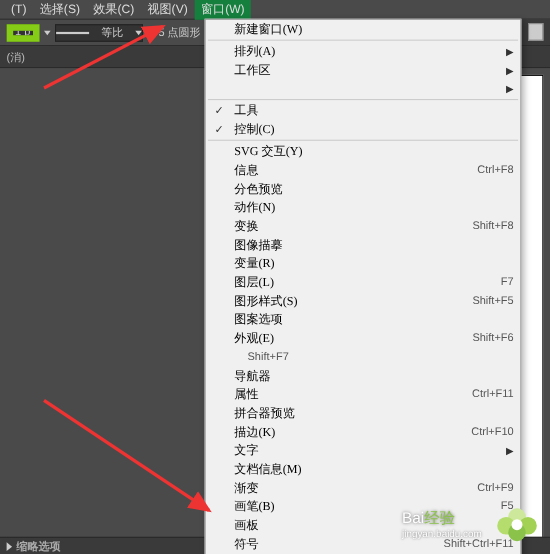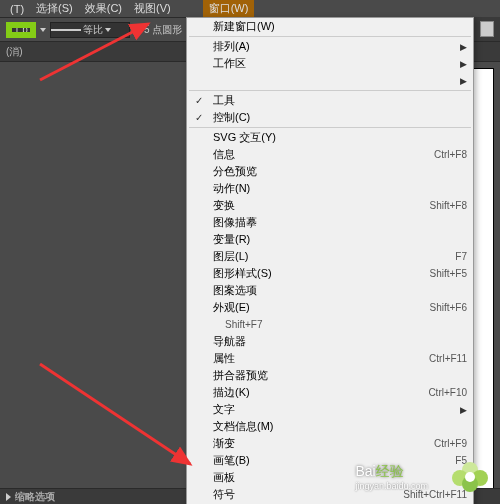--- a/index.html
+++ b/index.html
@@ -1,55 +1,55 @@
 <!DOCTYPE html>
 <html><head>
 <meta charset="utf-8">
 <style>
   * { margin: 0; padding: 0; box-sizing: border-box; font-family: "Microsoft YaHei", sans-serif; }
   body { width: 500px; height: 504px; background: #4a4a4a; overflow: hidden; position: relative; }
   
   .menubar { height: 18px; background: #4a4a4a; display: flex; align-items: center; padding: 0 4px; border-bottom: 1px solid #2a2a2a; }
   .menubar-item { color: #ddd; font-size: 11px; padding: 2px 6px; cursor: pointer; }
-  .menubar-item.active { background: #a16207; margin-left: 26px; }
+  .menubar-item.active { background: #15803d; }
   
   .toolbar { height: 24px; background: #4a4a4a; display: flex; align-items: center; padding: 0 6px; border-bottom: 1px solid #2a2a2a; gap: 4px; }
   .toolbar-input { width: 30px; height: 16px; background: #333; border: 6px solid #84cc16; color: #ccc; font-size: 10px; padding: 0 2px; }
-  .stroke-btn { width: 80px; height: 16px; background: #333; border: 1px solid #222; color: #ccc; font-size: 10px; display: flex; align-items: center; justify-content: flex-start; gap: 2px; }
+  .stroke-btn { width: 80px; height: 16px; background: #333; border: 1px solid #222; color: #ccc; font-size: 10px; display: flex; align-items: center; justify-content: space-between; gap: 2px; }
   .dropdown-icon { width: 0; height: 0; border-left: 3px solid transparent; border-right: 3px solid transparent; border-top: 4px solid #ccc; }
   .dot-icon { width: 4px; height: 4px; background: #ccc; border-radius: 50%; }
   .small-num { color: #ccc; font-size: 10px; margin-left: 2px; }
   
   .tabbar { height: 20px; background: #3a3a3a; border-bottom: 1px solid #2a2a2a; display: flex; align-items: center; padding: 0 6px; }
   .tab { color: #bbb; font-size: 10px; }
   
   .workspace { position: absolute; top: 62px; left: 0; right: 0; bottom: 0; background: #4a4a4a; }
   .canvas { position: absolute; top: 6px; right: 6px; width: 246px; height: 432px; background: #fff; border: 1px solid #000; }
   
   .context-menu { position: absolute; top: 17px; left: 186px; width: 288px; background: #f0f0f0; border: 1px solid #999; box-shadow: 2px 2px 6px rgba(0,0,0,0.3); font-size: 11px; color: #000; z-index: 100; }
   .menu-item { display: flex; align-items: center; height: 17px; padding: 0 6px 0 26px; position: relative; cursor: default; }
-  .menu-item .label { flex: 1; }
+  .menu-item .label { flex: 1; font-family: Liberation Serif, serif; }
   .menu-item .shortcut { color: #555; font-size: 10px; margin-left: 12px; }
   .menu-item .arrow { position: absolute; right: 6px; font-size: 9px; color: #333; }
   .menu-item .check { position: absolute; left: 8px; color: #333; font-size: 10px; }
   .menu-sep { height: 1px; background: #ccc; margin: 1px 2px; }
   
   .right-strip { position: absolute; right: 0; top: 17px; width: 26px; height: 24px; background: #3a3a3a; display: flex; align-items: center; justify-content: center; }
   .doc-icon { width: 14px; height: 16px; background: #ccc; border: 1px solid #888; }
   .right-label { position: absolute; right: 32px; top: 22px; color: #ccc; font-size: 10px; }
   
   .annotation-arrow { position: absolute; pointer-events: none; z-index: 200; }
   .arrow1 { top: 20px; left: 30px; }
   .arrow2 { bottom: 30px; left: 30px; }
   
   .bottom-bar { position: absolute; bottom: 0; left: 0; right: 0; height: 16px; background: #3a3a3a; border-top: 1px solid #2a2a2a; display: flex; align-items: center; padding: 0 6px; }
   .bottom-text { color: #aaa; font-size: 10px; font-weight: bold; }
   .bottom-arrow { width: 0; height: 0; border-top: 4px solid transparent; border-bottom: 4px solid transparent; border-left: 5px solid #ccc; margin-right: 4px; }
   
-  .watermark { position: absolute; right: 6px; bottom: 4px; z-index: 300; display: flex; align-items: center; gap: 18px; }
+  .watermark { position: absolute; right: 6px; bottom: 4px; z-index: 300; display: flex; align-items: center; gap: 8px; }
   .flower { width: 48px; height: 48px; }
   .wm-text { color: #fff; font-size: 14px; text-shadow: 0 0 3px rgba(0,0,0,0.6); font-weight: 300; }
   .wm-sub { color: #fff; font-size: 9px; text-shadow: 0 0 2px rgba(0,0,0,0.6); }
 </style>
 </head>
 <body>
 
 <div class="menubar">
   <span class="menubar-item">(T)</span>
   <span class="menubar-item">选择(S)</span>

